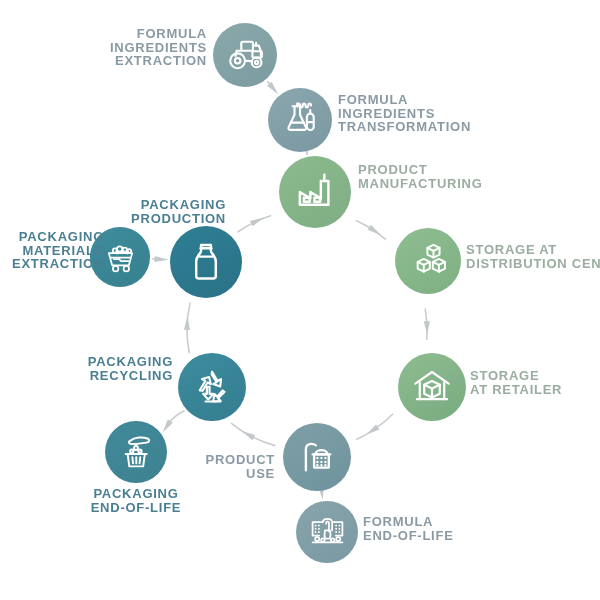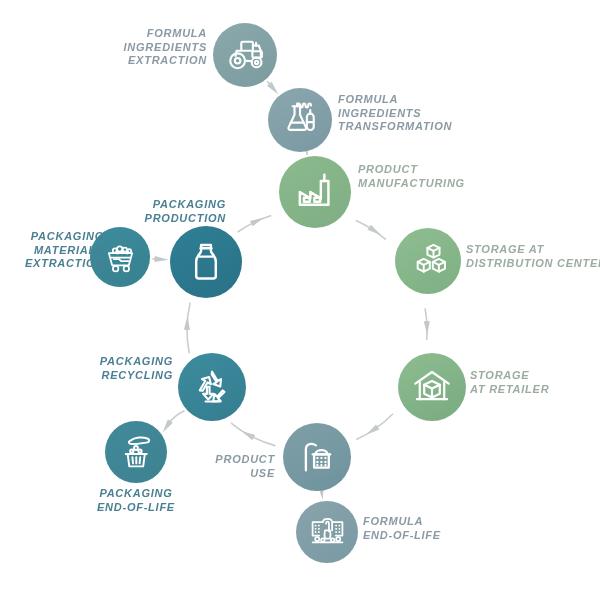--- a/index.html
+++ b/index.html
@@ -27,29 +27,28 @@
     display: flex;
     align-items: center;
     justify-content: center;
     box-sizing: border-box;
   }
   .node-icon-svg {
     display: block;
   }
   .node-label {
     position: absolute;
-    font-size: 11px;
+    font-size: 13px;
     font-weight: bold;
     letter-spacing: 0.75px;
     line-height: 13.5px;
     text-transform: uppercase;
     white-space: pre-line;
     box-sizing: border-box;
     user-select: none;
-    font-style: italic;
   }
   .lbl-left   { text-align: right; }
   .lbl-right  { text-align: left; }
   .lbl-center { text-align: center; }
 </style>
 </head>
 <body>
 
 <div id="diagram">
     <svg width="600" height="600" viewBox="0 0 600 600" style="position: absolute; left: 0px; top: 0px;">

